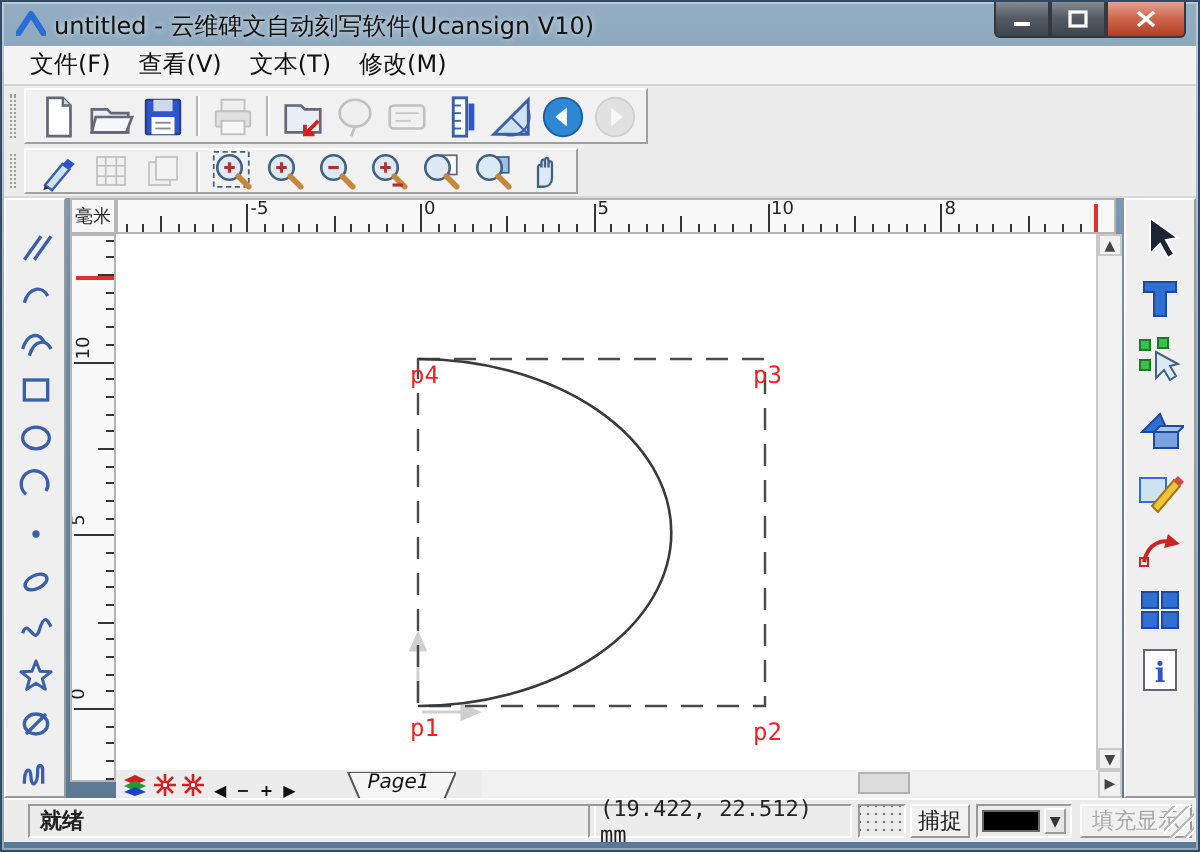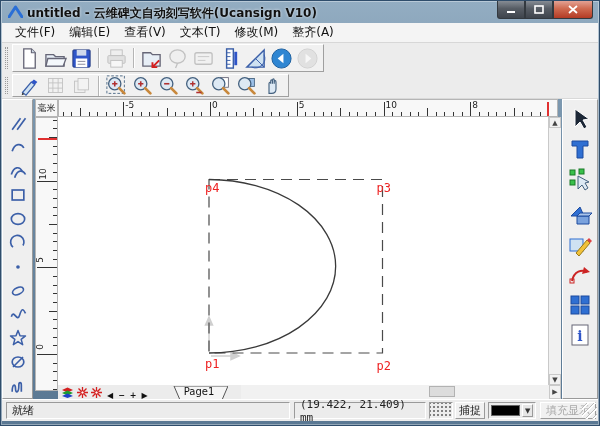--- a/index.html
+++ b/index.html
@@ -1,21 +1,21 @@
 <!DOCTYPE html>
 <html><head>
 <meta charset="utf-8">
 <style>
   html,body{margin:0;padding:0;background:#444;}
   *{box-sizing:border-box;}
   #win{position:relative;width:600px;height:426px;font-family:"DejaVu Sans","Liberation Sans",sans-serif;
        background:linear-gradient(#93adc2,#6d8aa3 40%,#5a7893);border:1px solid #2f4d6b;overflow:hidden;
        box-shadow:inset 0 0 0 1px rgba(255,255,255,.35);}
   
-  #titlebar{position:absolute;left:0;top:0;width:100%;height:22px;font-weight:bold;}
+  #titlebar{position:absolute;left:0;top:0;width:100%;height:22px;}
   #app-icon{position:absolute;left:7px;top:4px;}
   #title-text{position:absolute;left:26px;top:4px;font-size:12px;color:#111;text-shadow:0 0 3px rgba(255,255,255,.8);white-space:nowrap;}
   .winbtns{position:absolute;right:6px;top:0;display:flex;}
   .wbtn{width:28px;height:18px;border:1px solid #33393f;border-top:none;display:flex;align-items:center;justify-content:center;
         background:linear-gradient(#868c94,#565c64 45%,#3e444c);}
   .wbtn.min{border-radius:0 0 0 3px;}
   .wbtn.close{width:40px;background:linear-gradient(#e3a294,#cf6a50 45%,#b33b25);border-radius:0 0 3px 0;}
   
   #menubar{position:absolute;left:1px;top:22px;width:596px;height:20px;background:#f4f4f4;border-bottom:1px solid #d7d7d7;
            display:flex;align-items:center;padding-left:6px;}
@@ -53,39 +53,39 @@
   #canvas{position:absolute;left:57px;top:116px;width:491px;height:268px;background:#ffffff;border-right:1px solid #c9c9c9;}
   
   #vsb{position:absolute;left:548px;top:116px;width:12px;height:268px;background:#f1f1f1;}
   #hsb{position:absolute;left:240px;top:384px;width:308px;height:14px;background:#f1f1f1;}
   .sb-btn{position:absolute;display:flex;align-items:center;justify-content:center;font-size:7px;color:#444;background:#f1f1f1;border:1px solid #c9c9c9;}
   .sb-thumb{position:absolute;background:#dcdcdc;border:1px solid #b2b2b2;}
   
   #pagebar{position:absolute;left:57px;top:384px;width:183px;height:14px;background:#ececec;display:flex;align-items:center;}
   .pb-ico{margin-left:3px;display:flex;align-items:center;}
   .pb-nav{font-size:8px;color:#111;margin-left:4px;font-weight:bold;}
-  #page-tab{position:relative;margin-left:22px;width:58px;height:14px;}
+  #page-tab{position:relative;margin-left:22px;width:58px;height:14px;font-style:italic;}
   #page-tab-label{position:absolute;left:14px;top:1px;font-size:10px;color:#111;}
   
   #statusbar{position:absolute;left:1px;top:398px;width:596px;height:22px;background:#ececec;border-top:1px solid #fff;}
   .sunken{position:absolute;top:2px;height:17px;border:1px solid;border-color:#9a9a9a #ffffff #ffffff #9a9a9a;
           font-size:11px;display:flex;align-items:center;padding:0 5px;color:#222;}
   .raisedbtn{position:absolute;top:2px;height:17px;border:1px solid;border-color:#ffffff #9a9a9a #9a9a9a #ffffff;background:#f1f1f1;
              font-size:11px;display:flex;align-items:center;justify-content:center;color:#222;}
   #sb-coords{left:292px;width:132px;font-family:"DejaVu Sans Mono",monospace;font-size:11px;}
   #sb-grid{left:427px;width:24px;background-image:radial-gradient(#777 0.7px,transparent 0.8px);background-size:4px 4px;background-position:2px 2px;}
   #sb-snap{left:453px;width:30px;}
   #sb-color{left:486px;width:48px;display:flex;align-items:center;padding:0 2px;}
   #sb-swatch{width:30px;height:11px;background:#000;border:1px solid #666;}
   #sb-colbtn{width:11px;height:13px;margin-left:2px;border:1px solid;border-color:#fff #9a9a9a #9a9a9a #fff;background:#e6e6e6;
              font-size:7px;display:flex;align-items:center;justify-content:center;color:#333;}
   #sb-fill{left:538px;width:56px;color:#a8a8a8;}
   #sb-grip{position:absolute;right:1px;top:3px;width:15px;height:16px;
            background:repeating-linear-gradient(135deg,transparent 0 3px,#bbb 3px 4px,#fff 4px 5px);}
-  #sb-ready{left:4px;width:284px;}
+  #sb-ready{left:12px;width:284px;font-weight:bold;}
 </style>
 </head>
 <body>
 
 <div id="win">
 
   <div id="titlebar">
     <svg id="app-icon" width="15" height="13" viewBox="0 0 15 13">
       <path d="M1 12 L7.5 2 L14 12" fill="none" stroke="#2a6fd6" stroke-width="3" stroke-linecap="round" stroke-linejoin="round"></path>
     </svg>
@@ -104,25 +104,23 @@
       <div class="wbtn close">
         <svg width="10" height="9">
             <path d="M1 1 L9 8 M9 1 L1 8" stroke="#fff" stroke-width="1.8"></path>
           </svg>
       </div>
     </div>
   </div>
 
   <div id="menubar">
       <span class="menu-item">文件(F)</span>
-      <span class="menu-item">编辑(E)</span>
       <span class="menu-item">查看(V)</span>
       <span class="menu-item">文本(T)</span>
       <span class="menu-item">修改(M)</span>
-      <span class="menu-item">整齐(A)</span>
     </div>
 
   <div class="toolbar" id="toolbar1">
     <div class="grip"></div>
     <div class="tb-strip" id="tb1strip">
         <div class="tbtn">
           <svg width="23" height="23" viewBox="0 0 24 24">
             <path d="M6 2 h8 l4 4 v16 h-12 z" fill="#fff" stroke="#667" stroke-width="1.4"></path>
             <path d="M14 2 v4 h4" fill="#cdd8e4" stroke="#667" stroke-width="1.2"></path>
           </svg>
@@ -574,21 +572,21 @@
     <div id="page-tab">
       <svg width="58" height="14" viewBox="0 0 58 14">
         <polygon points="10,0 52,0 58,14 4,14" fill="#f5f5f5" stroke="#555" stroke-width="1" transform="scale(1,-1) translate(0,-14)"></polygon>
       </svg>
       <span id="page-tab-label">Page1</span>
     </div>
   </div>
 
   <div id="statusbar">
     <div class="sunken" id="sb-ready">就绪</div>
-    <div class="sunken" id="sb-coords">(19.422,  21.409) mm</div>
+    <div class="sunken" id="sb-coords">(19.422,  22.512) mm</div>
     <div class="sunken" id="sb-grid"></div>
     <div class="raisedbtn" id="sb-snap">捕捉</div>
     <div class="sunken" id="sb-color">
       <div id="sb-swatch" style="background: rgb(0, 0, 0);"></div>
       <div id="sb-colbtn">▼</div>
     </div>
     <div class="raisedbtn" id="sb-fill">填充显示</div>
     <div id="sb-grip"></div>
   </div>
 </div>

